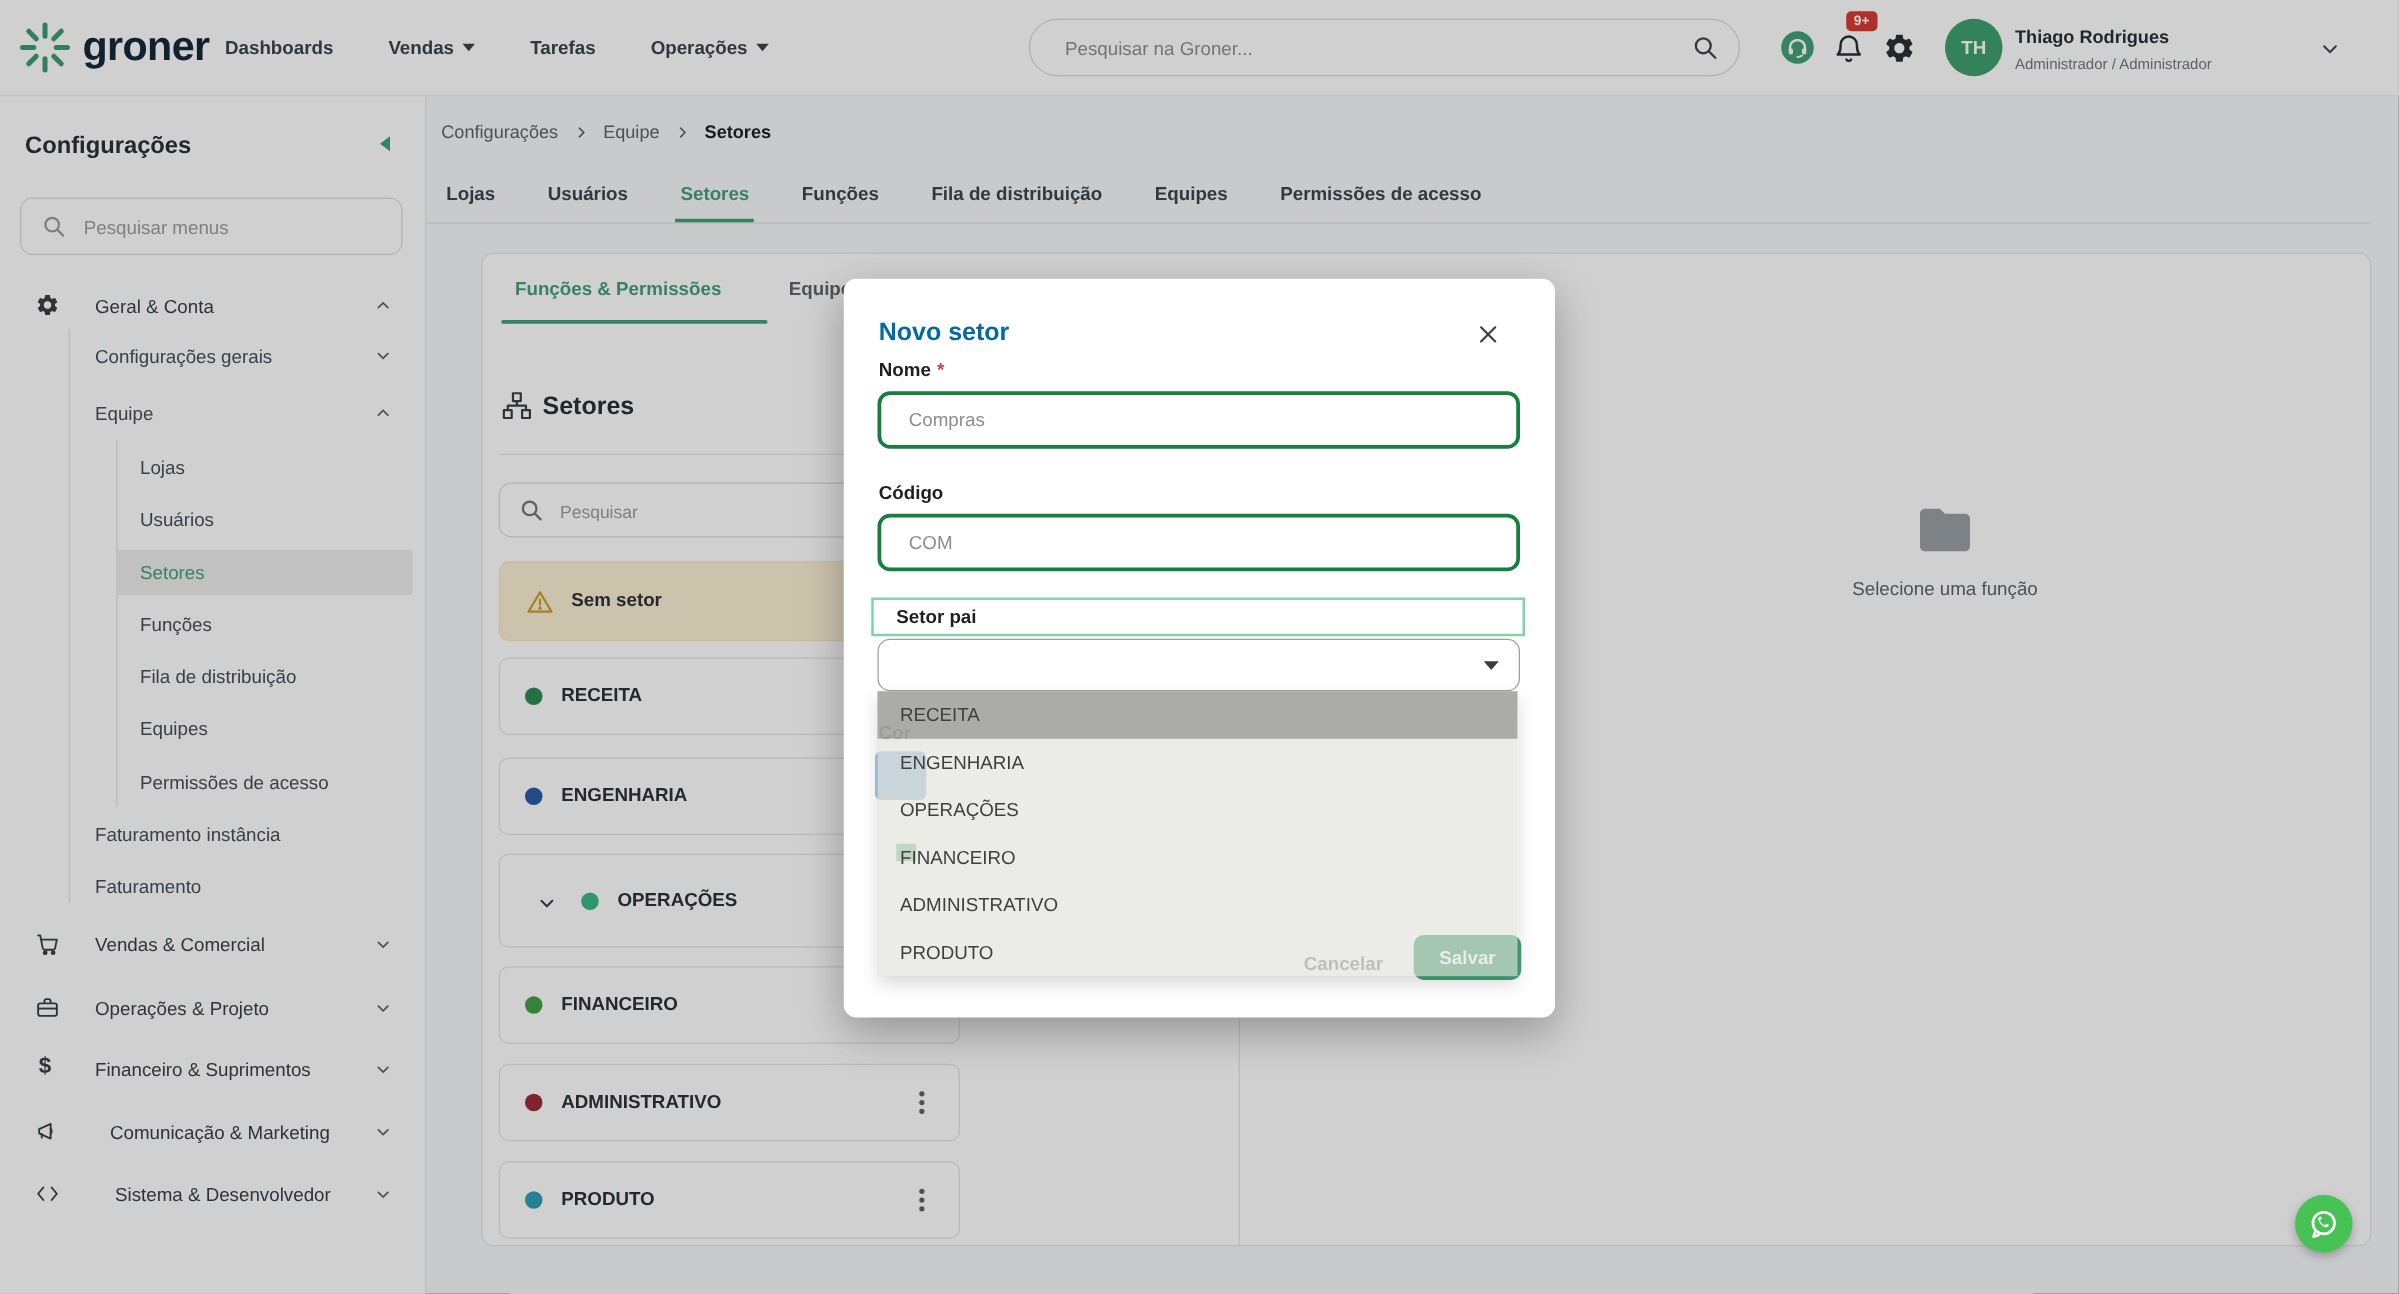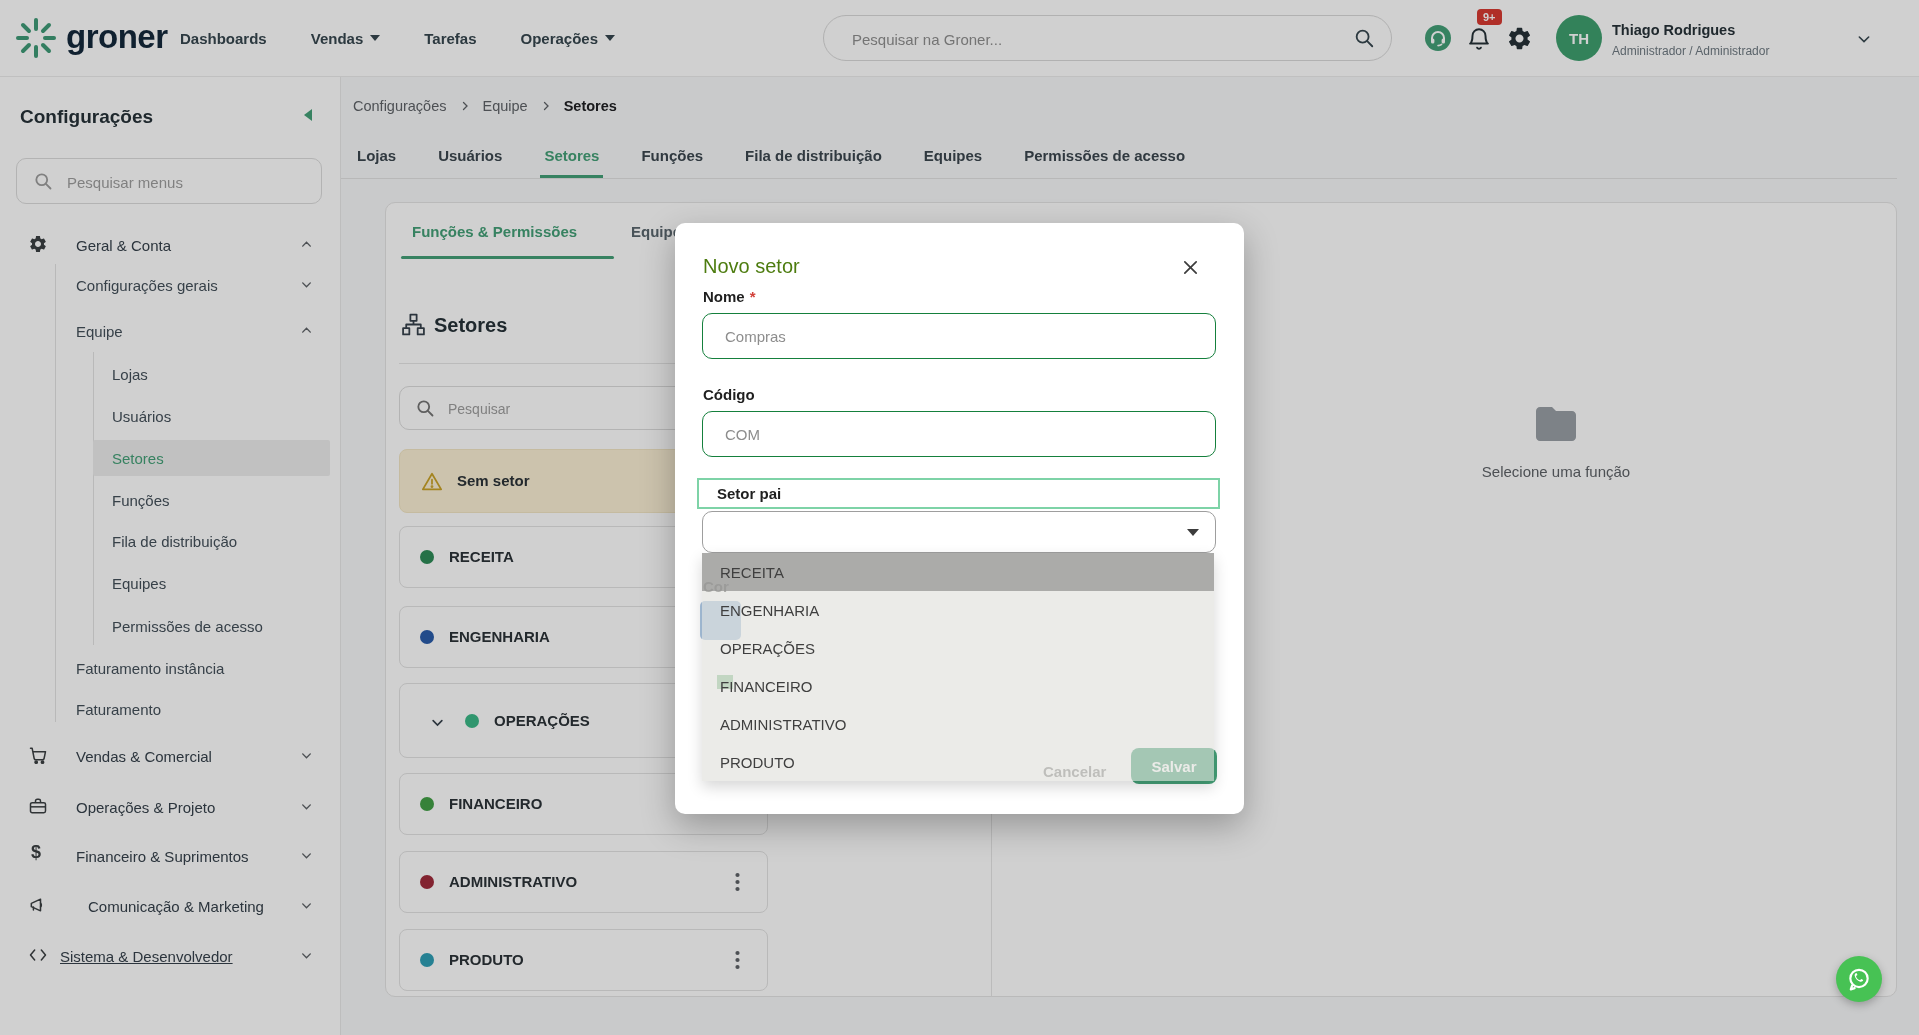--- a/index.html
+++ b/index.html
@@ -62,25 +62,25 @@
   .srow .dot{position:absolute;left:20px;top:50%;margin-top:-7px;width:14px;height:14px;border-radius:50%;}
   .srow .rlab{position:absolute;left:49px;top:50%;margin-top:-9px;font-size:15px;font-weight:700;color:#2c3338;}
   .srow .kebab{position:absolute;left:335px;top:50%;margin-top:-10px;cursor:pointer;}
   .coldiv{position:absolute;left:605px;top:58px;width:1px;height:736px;background:#e6e6e6;}
   .empty{position:absolute;left:1050px;top:200px;width:240px;text-align:center;}
   .empty .etext{margin-top:18px;font-size:15px;color:#5f6368;}
   
   .dim{position:absolute;left:0;top:0;width:1919px;height:1035px;background:rgba(0,0,0,0.185);z-index:40;}
   .modal{position:absolute;left:675px;top:223px;width:569px;height:591px;background:#fff;border-radius:10px;
          box-shadow:0 12px 34px rgba(0,0,0,0.28);z-index:50;}
-  .m-title{position:absolute;left:28px;top:32px;font-size:20px;font-weight:400;color:#4d7c0f;}
+  .m-title{position:absolute;left:28px;top:32px;font-size:20px;font-weight:700;color:#0369a1;}
   .m-close{position:absolute;left:503px;top:32px;padding:4px;cursor:pointer;}
   .m-label{position:absolute;left:28px;font-size:15px;font-weight:700;color:#1f1f1f;}
   .m-req{color:#d2413a;margin-left:5px;font-weight:700;}
-  .m-input{position:absolute;left:27px;width:514px;height:46px;border:1px solid #15803d;border-radius:10px;
+  .m-input{position:absolute;left:27px;width:514px;height:46px;border:3px solid #15803d;border-radius:10px;
            box-sizing:border-box;font-size:15px;color:#8d8d8d;padding:0 22px;outline:none;background:#fff;font-family:inherit;}
   .sp-box{position:absolute;left:22px;top:255px;width:523px;height:31px;background:#fff;border:2px solid #7ed3a7;box-sizing:border-box;
           display:flex;align-items:center;}
   .sp-box span{font-size:15px;font-weight:700;color:#1f1f1f;margin-left:18px;}
   .m-select{position:absolute;left:27px;top:288px;width:514px;height:42px;border:1px solid #9e9e9e;border-radius:10px;box-sizing:border-box;background:#fff;cursor:pointer;}
   .m-select .scaret{position:absolute;right:16px;top:17px;width:0;height:0;border-left:6px solid transparent;border-right:6px solid transparent;border-top:7px solid #3c3c3c;}
   .m-cor{position:absolute;left:28px;top:355px;font-size:15px;font-weight:700;color:#5a5a5a;}
   .m-swatch{position:absolute;left:25px;top:378px;width:41px;height:39px;background:#a9c3de;border-radius:5px;cursor:pointer;}
   .m-frag{position:absolute;left:42px;top:452px;width:16px;height:14px;background:#93c79b;}
   .m-cancel{position:absolute;left:358px;top:534px;font-size:15px;font-weight:600;color:#8a8a8a;cursor:pointer;padding:6px 10px;}
@@ -312,21 +312,21 @@
           </svg>
         </span>
     </div>
     <div class="sd-item sd-top" style="top:868px;">
       <span class="ic">
         <svg width="20" height="20" viewBox="0 0 24 24" fill="none" stroke="#3c4043" stroke-width="1.8" stroke-linecap="round" stroke-linejoin="round">
           <polyline points="8 6 3 12 8 18"></polyline>
             <polyline points="16 6 21 12 16 18"></polyline>
         </svg>
       </span>
-      <span class="lab" style="left:60px;text-decoration:underline;">Sistema &amp; Desenvolvedor</span>
+      <span class="lab" style="left:92px;">Sistema &amp; Desenvolvedor</span>
       <span class="chev">
           <svg width="13" height="13" viewBox="0 0 24 24" fill="none" stroke="#5f6368" stroke-width="2.6" stroke-linecap="round">
             <polyline points="5 9 12 16 19 9"></polyline>
           </svg>
         </span>
     </div>
   </div>
 
   <div class="crumbs">
     <span class="crumb">Configurações</span>

